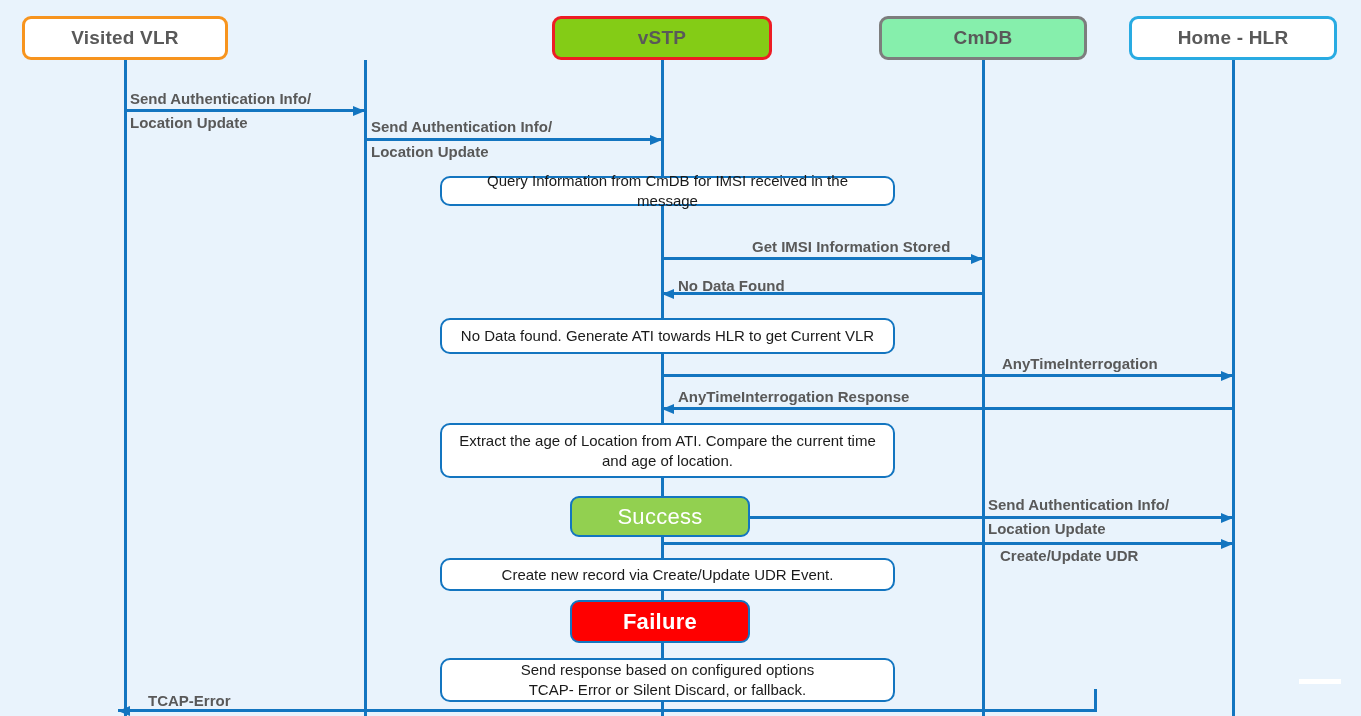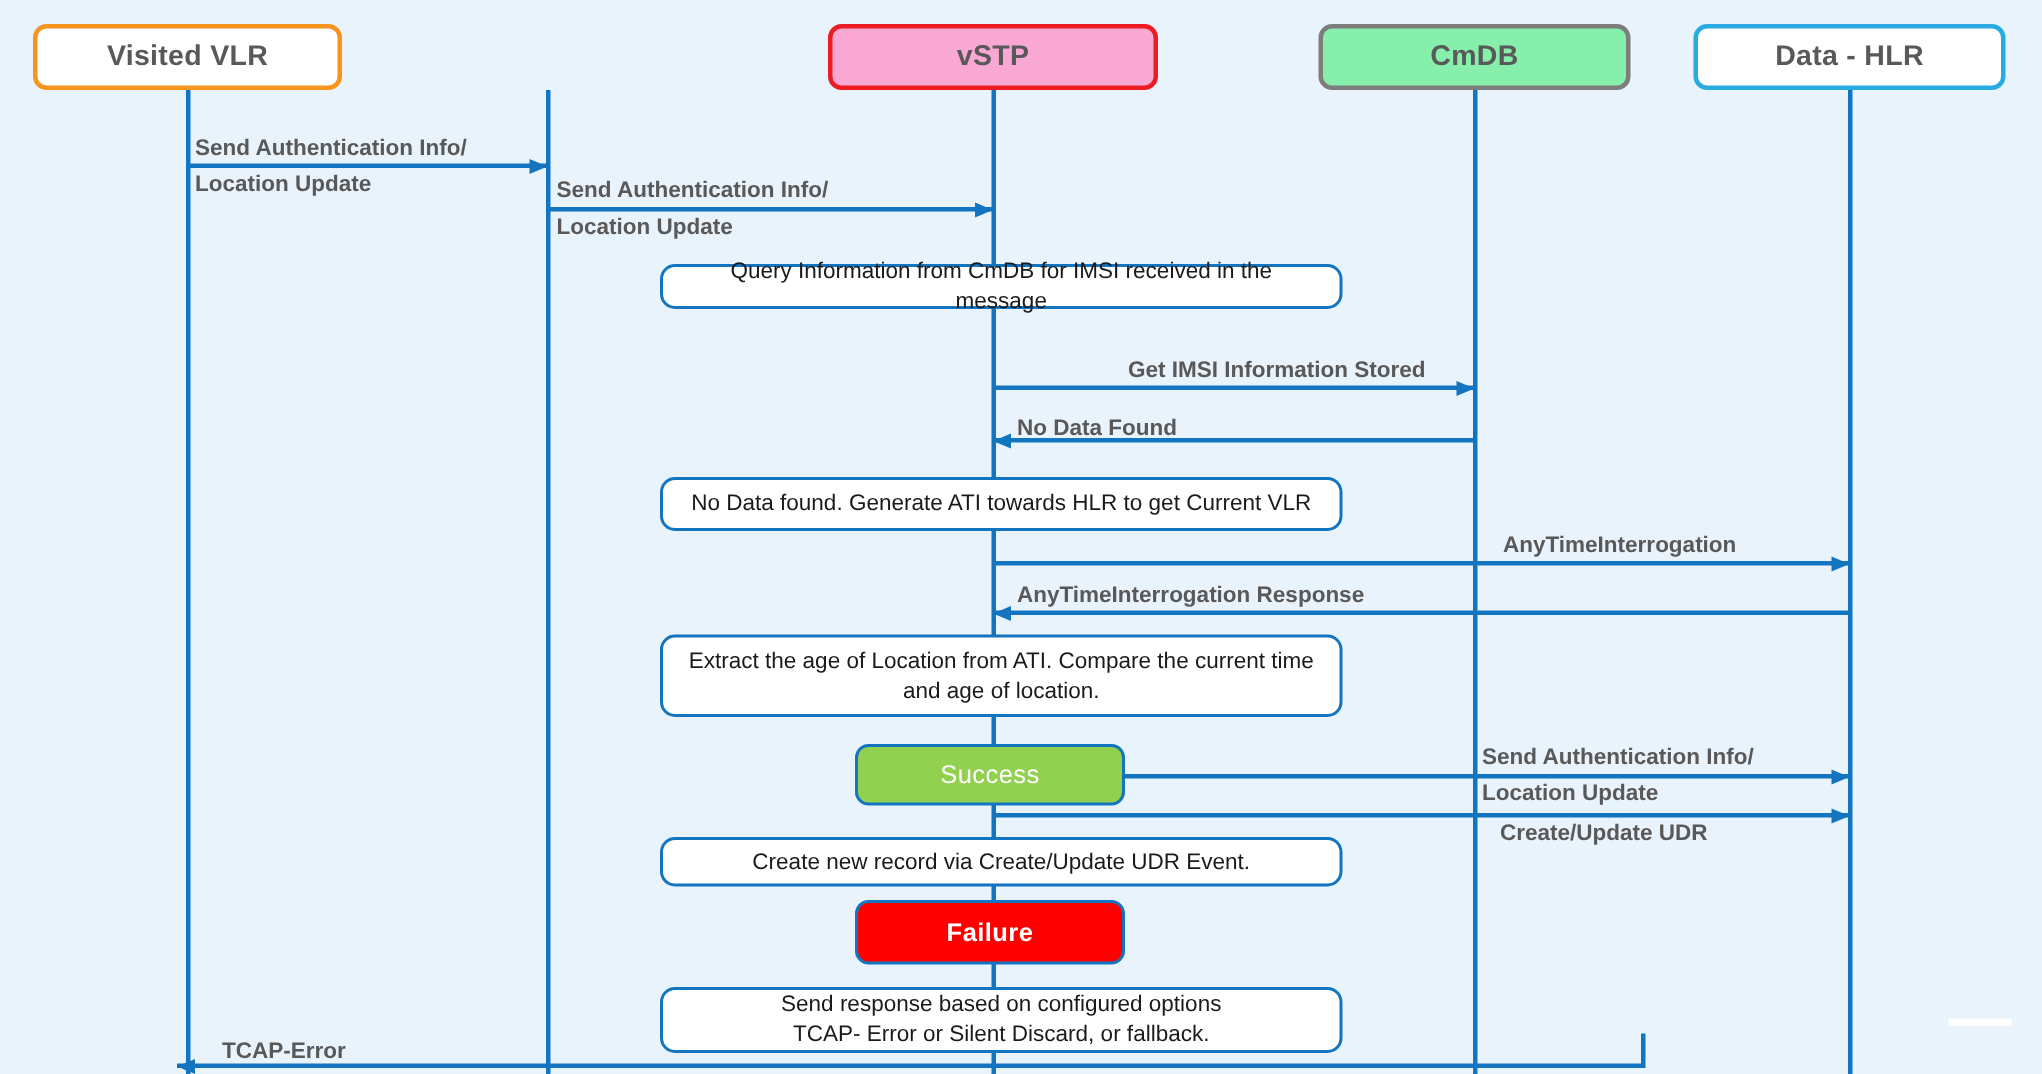--- a/index.html
+++ b/index.html
@@ -8,21 +8,21 @@
   .actor-box{position:absolute;background:#fff;border-radius:9px;display:flex;align-items:center;justify-content:center;box-sizing:border-box;}
   .actor-label{font-weight:bold;font-size:19px;letter-spacing:.2px;}
   .lifeline{position:absolute;width:3px;}
   .msg-line{position:absolute;height:3px;}
   .msg-riser{position:absolute;width:3px;}
   .arrow-head{position:absolute;width:0;height:0;border-top:5px solid transparent;border-bottom:5px solid transparent;}
   .msg-label{position:absolute;font-weight:bold;font-size:15px;white-space:nowrap;line-height:20px;}
   .note-box{position:absolute;background:#fff;border-radius:10px;display:flex;flex-direction:column;align-items:center;justify-content:center;box-sizing:border-box;}
   .note-line{font-size:15px;line-height:20px;text-align:center;white-space:nowrap;}
   .status-box{position:absolute;border-radius:9px;display:flex;align-items:center;justify-content:center;box-sizing:border-box;}
-  .status-label{font-size:17px;letter-spacing:.3px;}
+  .status-label{font-size:22px;letter-spacing:.3px;}
   .artifact{position:absolute;}
 </style>
 </head>
 <body>
 
 <div id="diagram" style="width: 1361px; height: 716px; background: rgb(233, 243, 252);">
     <div class="lifeline" style="left: 123.5px; top: 60px; height: 656px; background: rgb(19, 117, 192);"></div>
     <div class="lifeline" style="left: 363.5px; top: 60px; height: 656px; background: rgb(19, 117, 192);"></div>
     <div class="lifeline" style="left: 660.5px; top: 60px; height: 656px; background: rgb(19, 117, 192);"></div>
     <div class="lifeline" style="left: 981.5px; top: 60px; height: 656px; background: rgb(19, 117, 192);"></div>
@@ -78,23 +78,23 @@
     </div>
     <div class="status-box" style="left: 570px; top: 496px; width: 180px; height: 41px; background: rgb(146, 208, 80); border: 2px solid rgb(19, 117, 192);">
       <div class="status-label" style="color: rgb(255, 255, 255);">Success</div>
     </div>
     <div class="status-box" style="left: 570px; top: 600px; width: 180px; height: 43px; background: rgb(255, 0, 0); border: 2px solid rgb(19, 117, 192);">
       <div class="status-label" style="color: rgb(255, 255, 255); font-weight: bold;">Failure</div>
     </div>
     <div class="actor-box" style="left: 22px; top: 16px; width: 206px; height: 44px; border: 3px solid rgb(247, 148, 30); background: rgb(255, 255, 255);">
       <div class="actor-label" style="color: rgb(89, 89, 89);">Visited VLR</div>
     </div>
-    <div class="actor-box" style="left: 552px; top: 16px; width: 220px; height: 44px; border: 3px solid rgb(237, 28, 36); background: #f9a8d4;">
+    <div class="actor-box" style="left: 552px; top: 16px; width: 220px; height: 44px; border: 3px solid rgb(237, 28, 36); background: #84cc16;">
       <div class="actor-label" style="color: rgb(89, 89, 89);">vSTP</div>
     </div>
     <div class="actor-box" style="left: 879px; top: 16px; width: 208px; height: 44px; border: 3px solid rgb(125, 125, 125); background: #86efac;">
       <div class="actor-label" style="color: rgb(89, 89, 89);">CmDB</div>
     </div>
     <div class="actor-box" style="left: 1129px; top: 16px; width: 208px; height: 44px; border: 3px solid rgb(41, 171, 226); background: rgb(255, 255, 255);">
-      <div class="actor-label" style="color: rgb(89, 89, 89);">Data - HLR</div>
+      <div class="actor-label" style="color: rgb(89, 89, 89);">Home - HLR</div>
     </div>
     <div class="artifact" style="left: 1299px; top: 679px; width: 42px; height: 5px; background: rgb(255, 255, 255);"></div>
   </div>
 
 </body></html>

